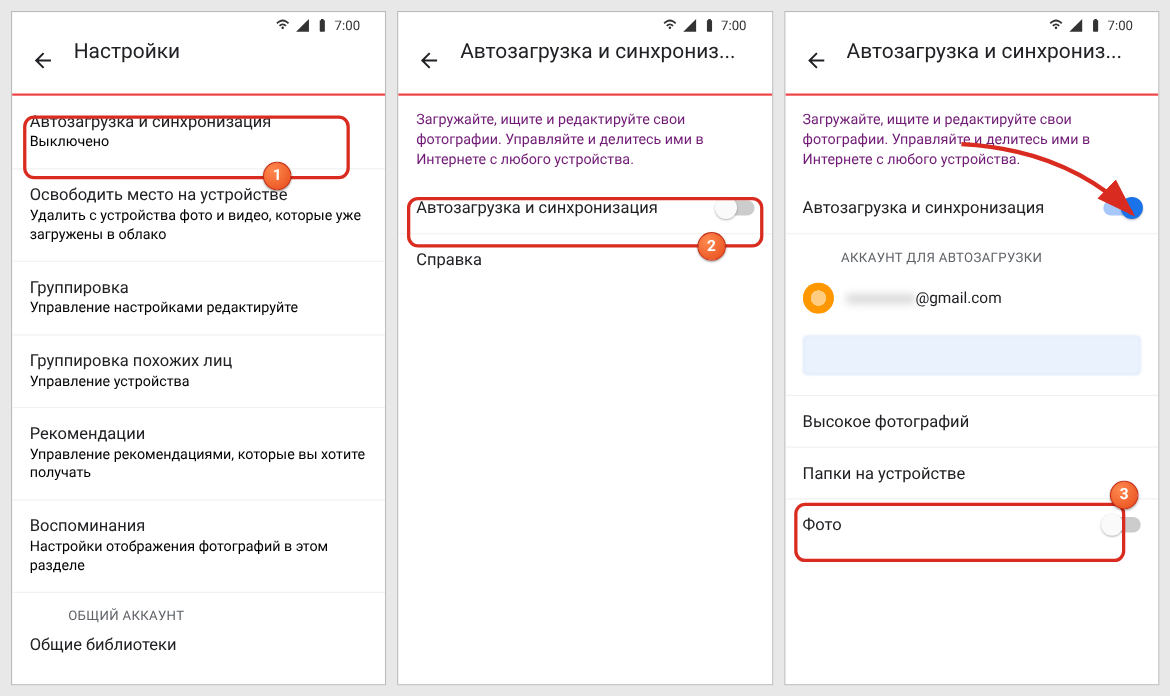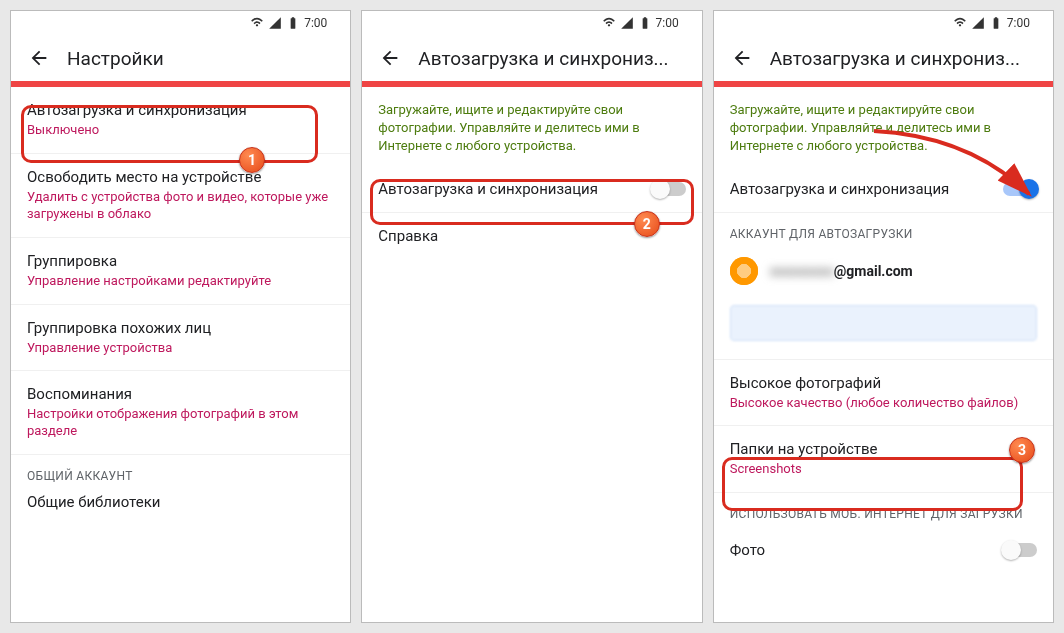--- a/index.html
+++ b/index.html
@@ -3,42 +3,42 @@
   <meta charset="utf-8">
   <style>
     * { margin: 0; padding: 0; box-sizing: border-box; font-family: Roboto, Arial, sans-serif; }
     body { background: #e8e8e8; width: 1064px; height: 633px; position: relative; overflow: hidden; }
     .wrap { display: flex; gap: 10px; padding: 10px; height: 100%; }
     .phone { background: #fff; flex: 1; border: 1px solid #bbb; position: relative; overflow: hidden; display: flex; flex-direction: column; }
     
     .statusbar { height: 24px; display: flex; justify-content: flex-end; align-items: center; padding: 0 23px; gap: 4px; font-size: 12px; color: #333; margin-left: 24px; }
     .statusbar svg { width: 14px; height: 14px; }
     
-    .appbar { height: 52px; display: flex; align-items: center; padding: 0 8px; border-bottom: 6px solid #ef4444; }
+    .appbar { height: 52px; display: flex; align-items: flex-start; padding: 0 8px; border-bottom: 2px solid #ef4444; }
     .back { width: 40px; height: 40px; display: flex; align-items: center; justify-content: center; }
     .appbar-title { font-size: 19px; color: #202124; margin-left: 8px; white-space: nowrap; overflow: hidden; text-overflow: ellipsis; flex: 1; }
     
     .content { flex: 1; overflow: hidden; }
     .item { padding: 14px 16px; border-bottom: 1px solid #f0f0f0; position: relative; }
     .item-title { font-size: 15px; color: #202124; line-height: 1.2; }
-    .item-sub { font-size: 13px; color: #be185d; margin-top: 3px; line-height: 1.3; }
-    .section-header { padding: 14px 16px 6px; font-size: 12px; color: #5f6368; letter-spacing: 0.3px; }
-    
-    .desc { padding: 14px 16px 10px; font-size: 13px; color: #4d7c0f; line-height: 1.4; }
+    .item-sub { font-size: 13px; color: #000000; margin-top: 3px; line-height: 1.3; }
+    .section-header { padding: 14px 16px 6px; font-size: 12px; color: #5f6368; letter-spacing: 0.3px; margin-left: 35px; }
+    
+    .desc { padding: 14px 16px 10px; font-size: 13px; color: #701a75; line-height: 1.4; }
     
     .toggle-row { padding: 14px 16px; display: flex; align-items: center; justify-content: space-between; }
     .toggle-row .item-title { flex: 1; }
     .switch { width: 34px; height: 14px; border-radius: 10px; position: relative; }
     .switch.off { background: #ccc; }
     .switch.on { background: #a8c7fa; }
     .switch .thumb { width: 20px; height: 20px; border-radius: 50%; position: absolute; top: -3px; box-shadow: 0 1px 2px rgba(0,0,0,0.3); }
     .switch.off .thumb { background: #fafafa; left: -2px; }
     .switch.on .thumb { background: #1a73e8; right: -2px; }
     
-    .account { padding: 10px 16px 20px; display: flex; align-items: center; gap: 12px; font-weight: bold; }
+    .account { padding: 10px 16px 20px; display: flex; align-items: center; gap: 12px; }
     .avatar { width: 28px; height: 28px; border-radius: 50%; background: #ff9800; position: relative; overflow: hidden; }
     .avatar::before { content:""; position:absolute; inset:0; background: radial-gradient(circle at 50% 50%, #ffcc80 35%, #ff9800 36%); }
     .email { font-size: 14px; color: #202124; }
     .email .blur { filter: blur(4px); color: #888; }
     .bluebox { margin: 0 16px 18px; height: 36px; border: 1px solid #cfe0f7; border-radius: 4px; background: linear-gradient(#eaf2fd,#eaf2fd); filter: blur(1px); }
     
     .callout { position: absolute; border: 3px solid #d92b1f; border-radius: 10px; pointer-events: none; }
     .badge { position: absolute; width: 26px; height: 26px; border-radius: 50%; background: radial-gradient(circle at 35% 30%, #ff8a50, #e64a19); display: flex; align-items: center; justify-content: center; color: #fff; font-weight: bold; font-size: 14px; box-shadow: 0 1px 2px rgba(0,0,0,0.4); border: 1px solid #c62f17; }
     
     .arrow-svg { position: absolute; }
@@ -78,20 +78,24 @@
         <div class="item-title">Освободить место на устройстве</div>
         <div class="item-sub">Удалить с устройства фото и видео, которые уже загружены в облако</div>
       </div>
       <div class="item">
         <div class="item-title">Группировка</div>
         <div class="item-sub">Управление настройками редактируйте</div>
       </div>
       <div class="item">
         <div class="item-title">Группировка похожих лиц</div>
         <div class="item-sub">Управление устройства</div>
+      </div>
+      <div class="item">
+        <div class="item-title">Рекомендации</div>
+        <div class="item-sub">Управление рекомендациями, которые вы хотите получать</div>
       </div>
       <div class="item">
         <div class="item-title">Воспоминания</div>
         <div class="item-sub">Настройки отображения фотографий в этом разделе</div>
       </div>
       <div class="section-header">ОБЩИЙ АККАУНТ</div>
       <div class="item" style="border-bottom:none;padding-top:4px">
         <div class="item-title">Общие библиотеки</div>
       </div>
     </div>
@@ -167,27 +171,24 @@
       </div>
       <div class="section-header">АККАУНТ ДЛЯ АВТОЗАГРУЗКИ</div>
       <div class="account">
         <div class="avatar"></div>
         <div class="email"><span class="blur">xxxxxxxxx</span><span>@gmail.com</span></div>
       </div>
       <div class="bluebox"></div>
       <div style="border-top:1px solid #f0f0f0"></div>
       <div class="item">
         <div class="item-title">Высокое фотографий</div>
-        <div class="item-sub">Высокое качество (любое количество файлов)</div>
       </div>
       <div class="item">
         <div class="item-title">Папки на устройстве</div>
-        <div class="item-sub">Screenshots</div>
-      </div>
-      <div class="section-header">ИСПОЛЬЗОВАТЬ МОБ. ИНТЕРНЕТ ДЛЯ ЗАГРУЗКИ</div>
+      </div>
       <div class="toggle-row">
         <div class="item-title">Фото</div>
         <div class="switch off">
             <div class="thumb"></div>
           </div>
       </div>
     </div>
     <svg class="arrow-svg" style="top:115px;left:155px" width="190" height="90">
       <defs>
           <marker id="ah" markerWidth="10" markerHeight="10" refX="8" refY="3" orient="auto">

